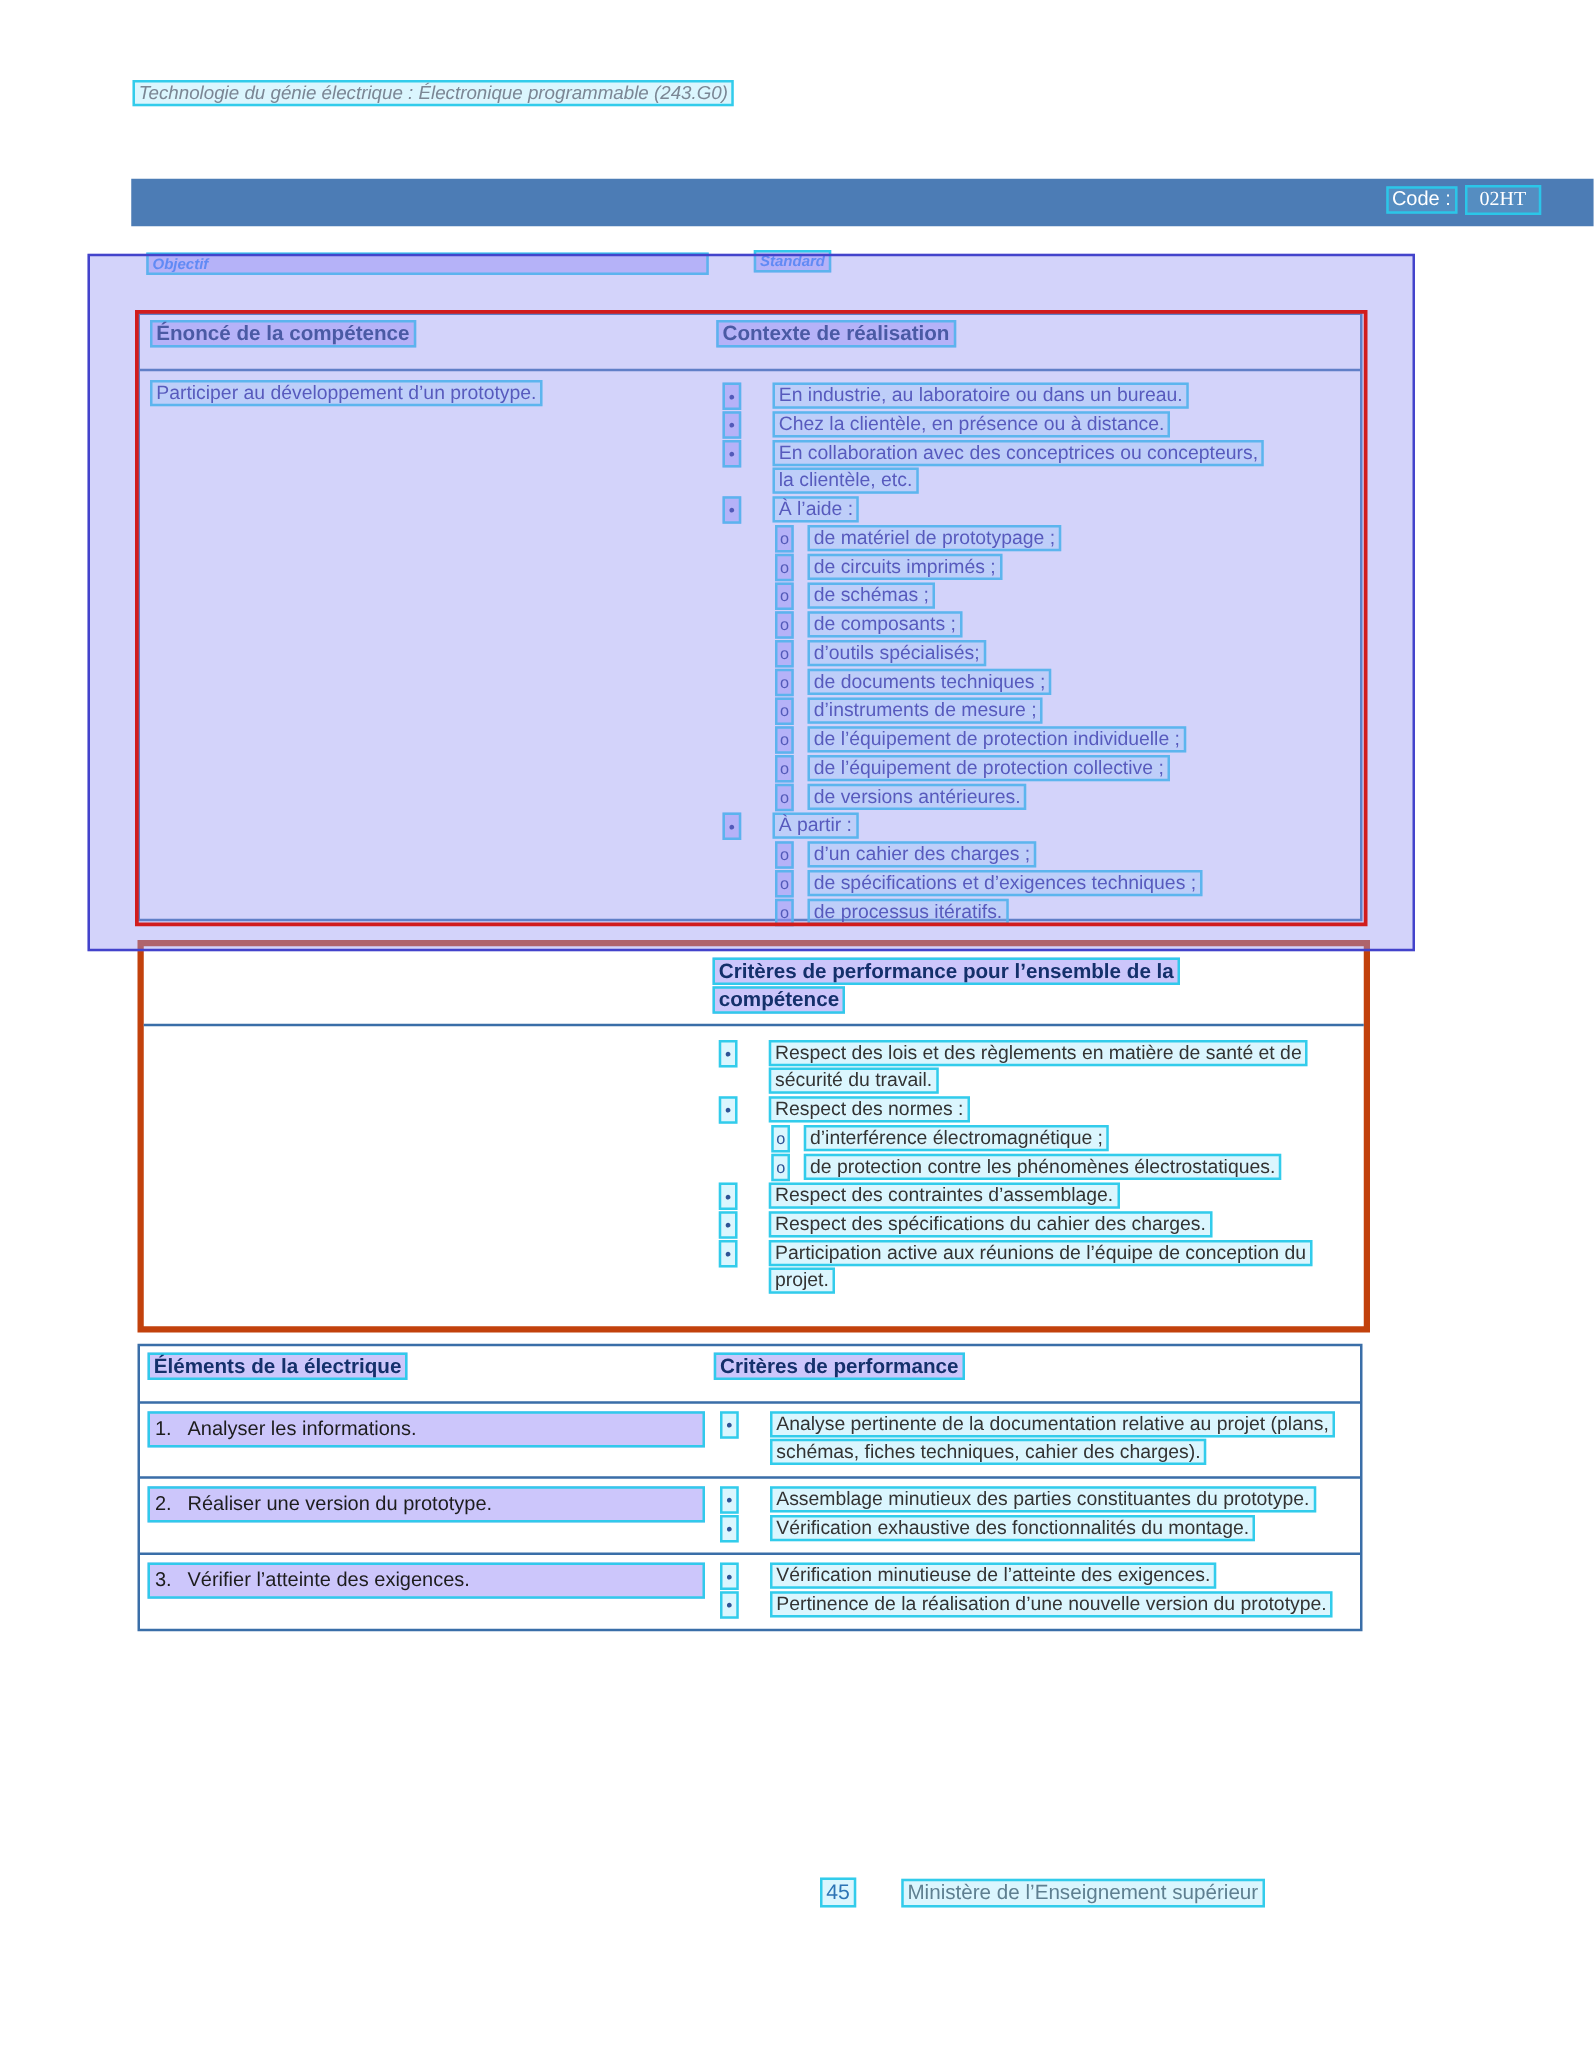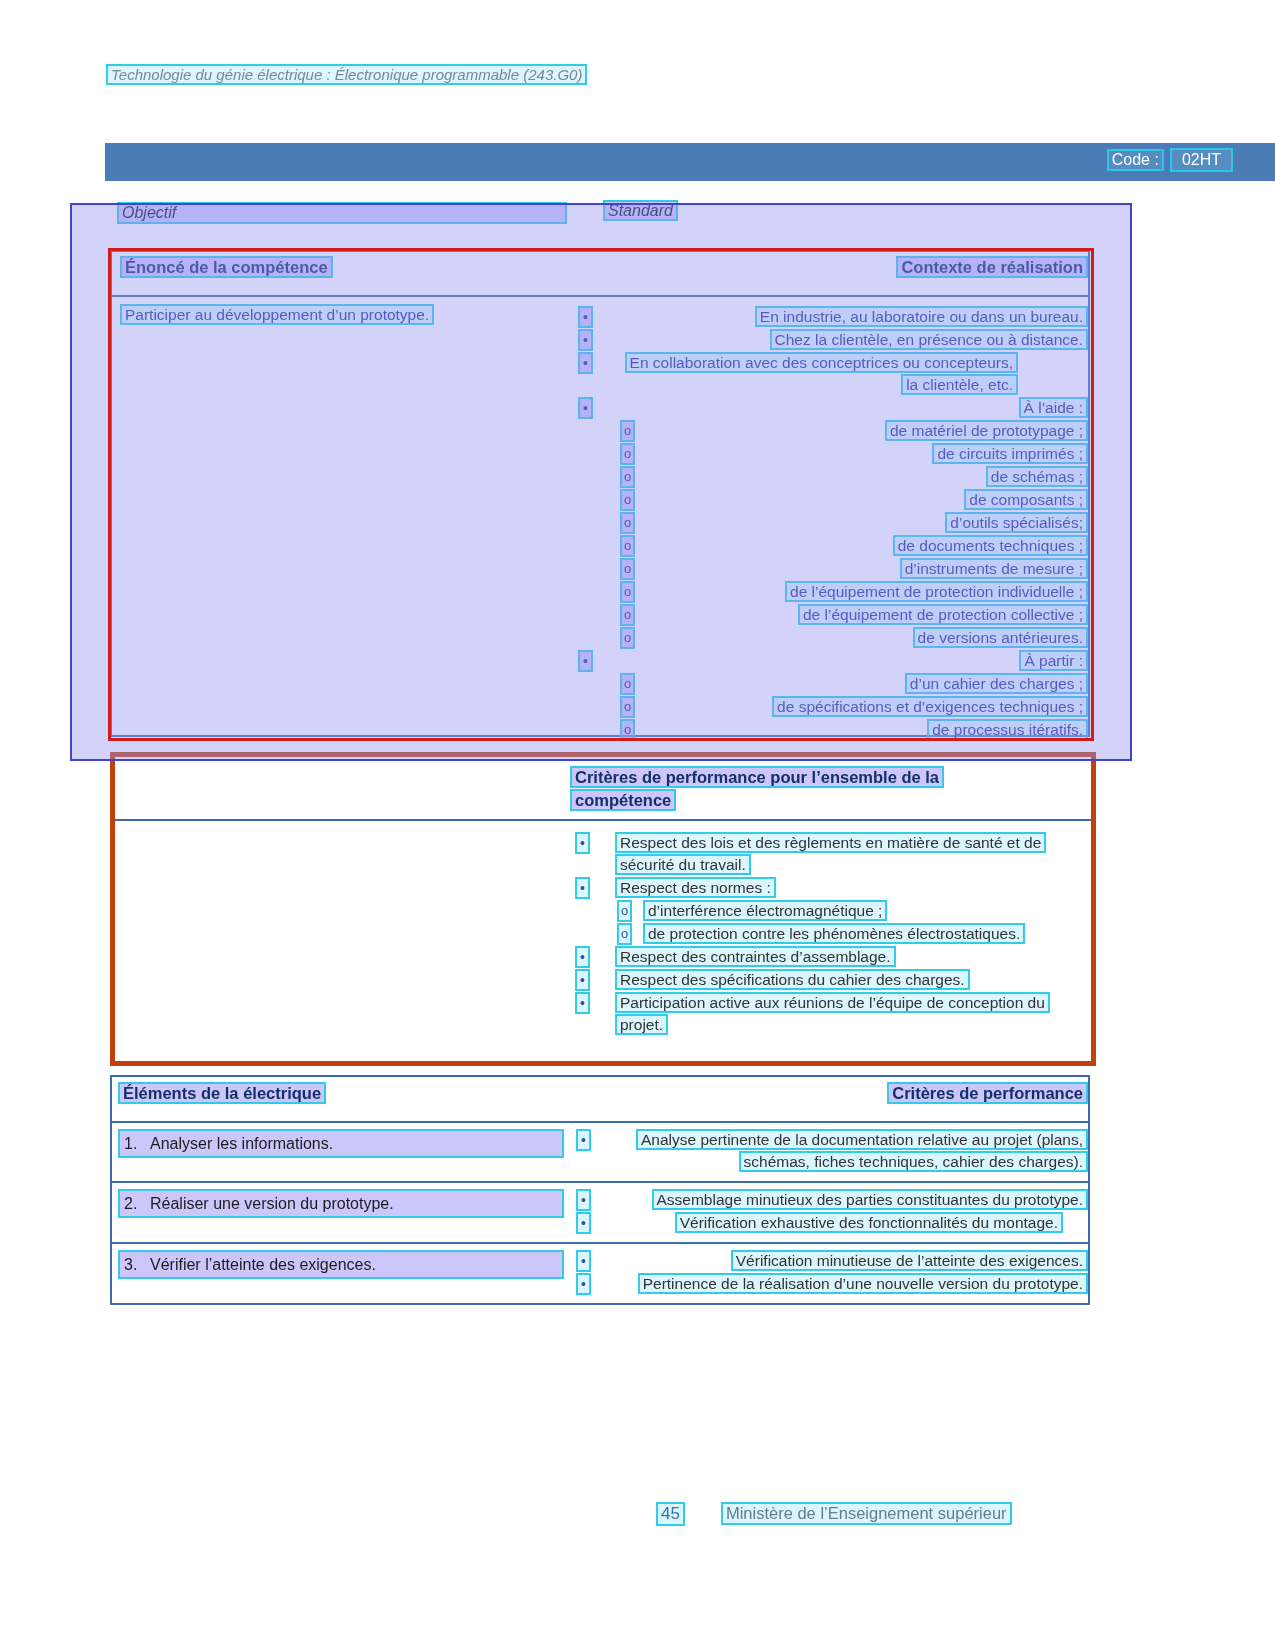--- a/index.html
+++ b/index.html
@@ -15,30 +15,30 @@
     box-decoration-break:clone;-webkit-box-decoration-break:clone;
   }
   .hl-p{background:rgba(163,152,247,0.55);}
   .hl-block{display:block;}
   
   .doc-header{position:absolute;left:106px;top:66px;font-size:15px;color:#7b8694;font-style:italic;}
   
   .banner{position:absolute;left:105px;top:143px;width:1180px;height:38px;background:#4c7cb5;}
   .code-box{position:absolute;top:5px;right:52px;font-size:16px;color:#ffffff;display:flex;gap:6px;align-items:center;}
   .code-box .hl{background:rgba(125,222,252,0.18);}
-  .code-val{padding:1px 10px;}
-  
-  .section-label{position:absolute;font-size:16px;font-weight:normal;font-style:italic;color:#0f172a;}
+  .code-val{padding:1px 10px;font-family:Liberation Serif, serif;}
+  
+  .section-label{position:absolute;font-size:12px;font-weight:bold;font-style:italic;color:#3b82f6;}
   .section-obj{left:117px;top:202px;}
   .section-std{left:603px;top:202px;}
   .section-obj .hl{display:inline-block;width:440px;}
   
   .hd{font-weight:bold;font-size:16.5px;color:#14306b;}
   .cl{width:453px;padding-left:8px;}
-  .cr{flex:1;text-align:right;}
+  .cr{flex:1;}
   .li{position:relative;padding-left:45px;line-height:22px;margin-bottom:1px;font-size:15.5px;max-width:516px;}
   .li .mk{position:absolute;left:5px;top:0;font-size:14px;line-height:18px;padding:0 3px;color:#2f5496;}
   .li.l2{padding-left:73px;}
   .li.l2 .mk{left:47px;font-size:13px;padding:0 2px;}
   
   .t1{position:absolute;left:110px;top:250px;width:976px;height:483px;border:2px solid #3a6ea8;color:#2a2f96;}
   .t1 .t-head1{display:flex;height:37px;border-bottom:2px solid #3a6ea8;padding-top:6px;}
   .t1 .t-body1{display:flex;padding-top:9px;}
   .t1 .li .mk{color:#23308f;}
   .t1 .statement{font-size:15.5px;}

